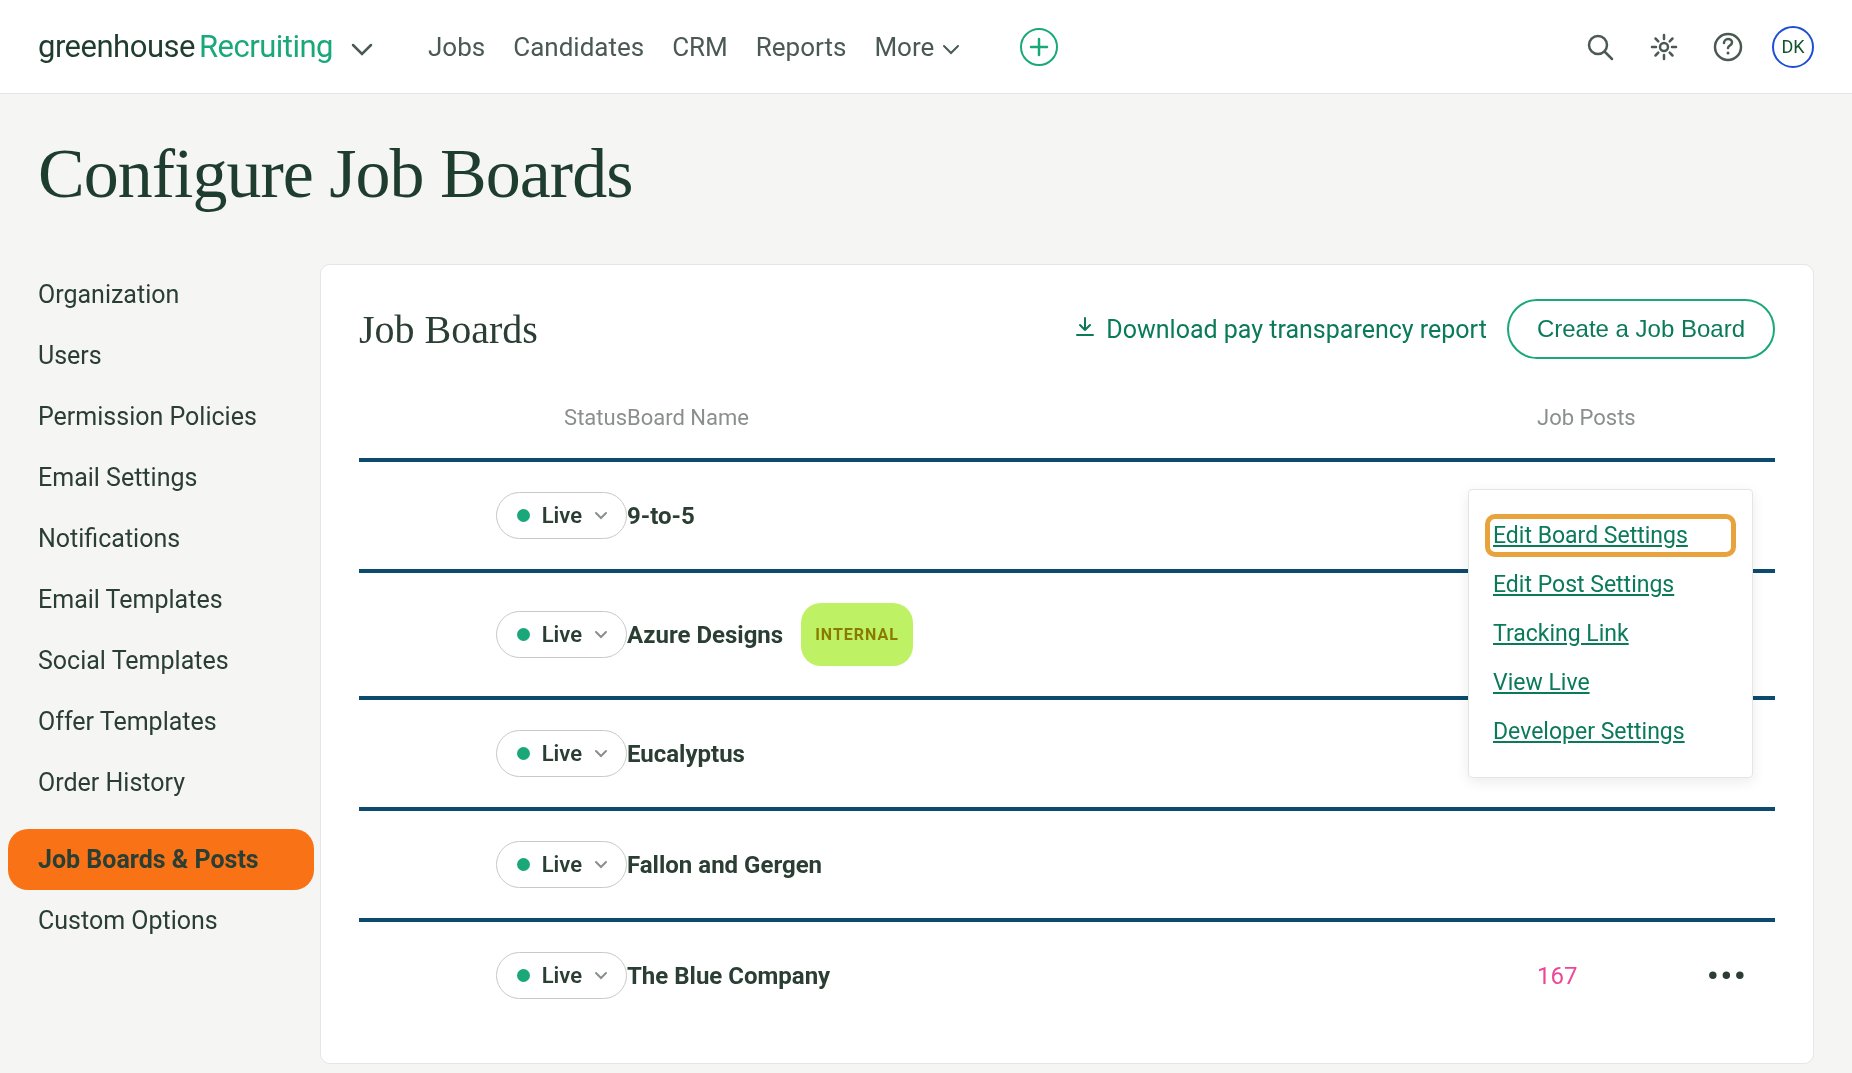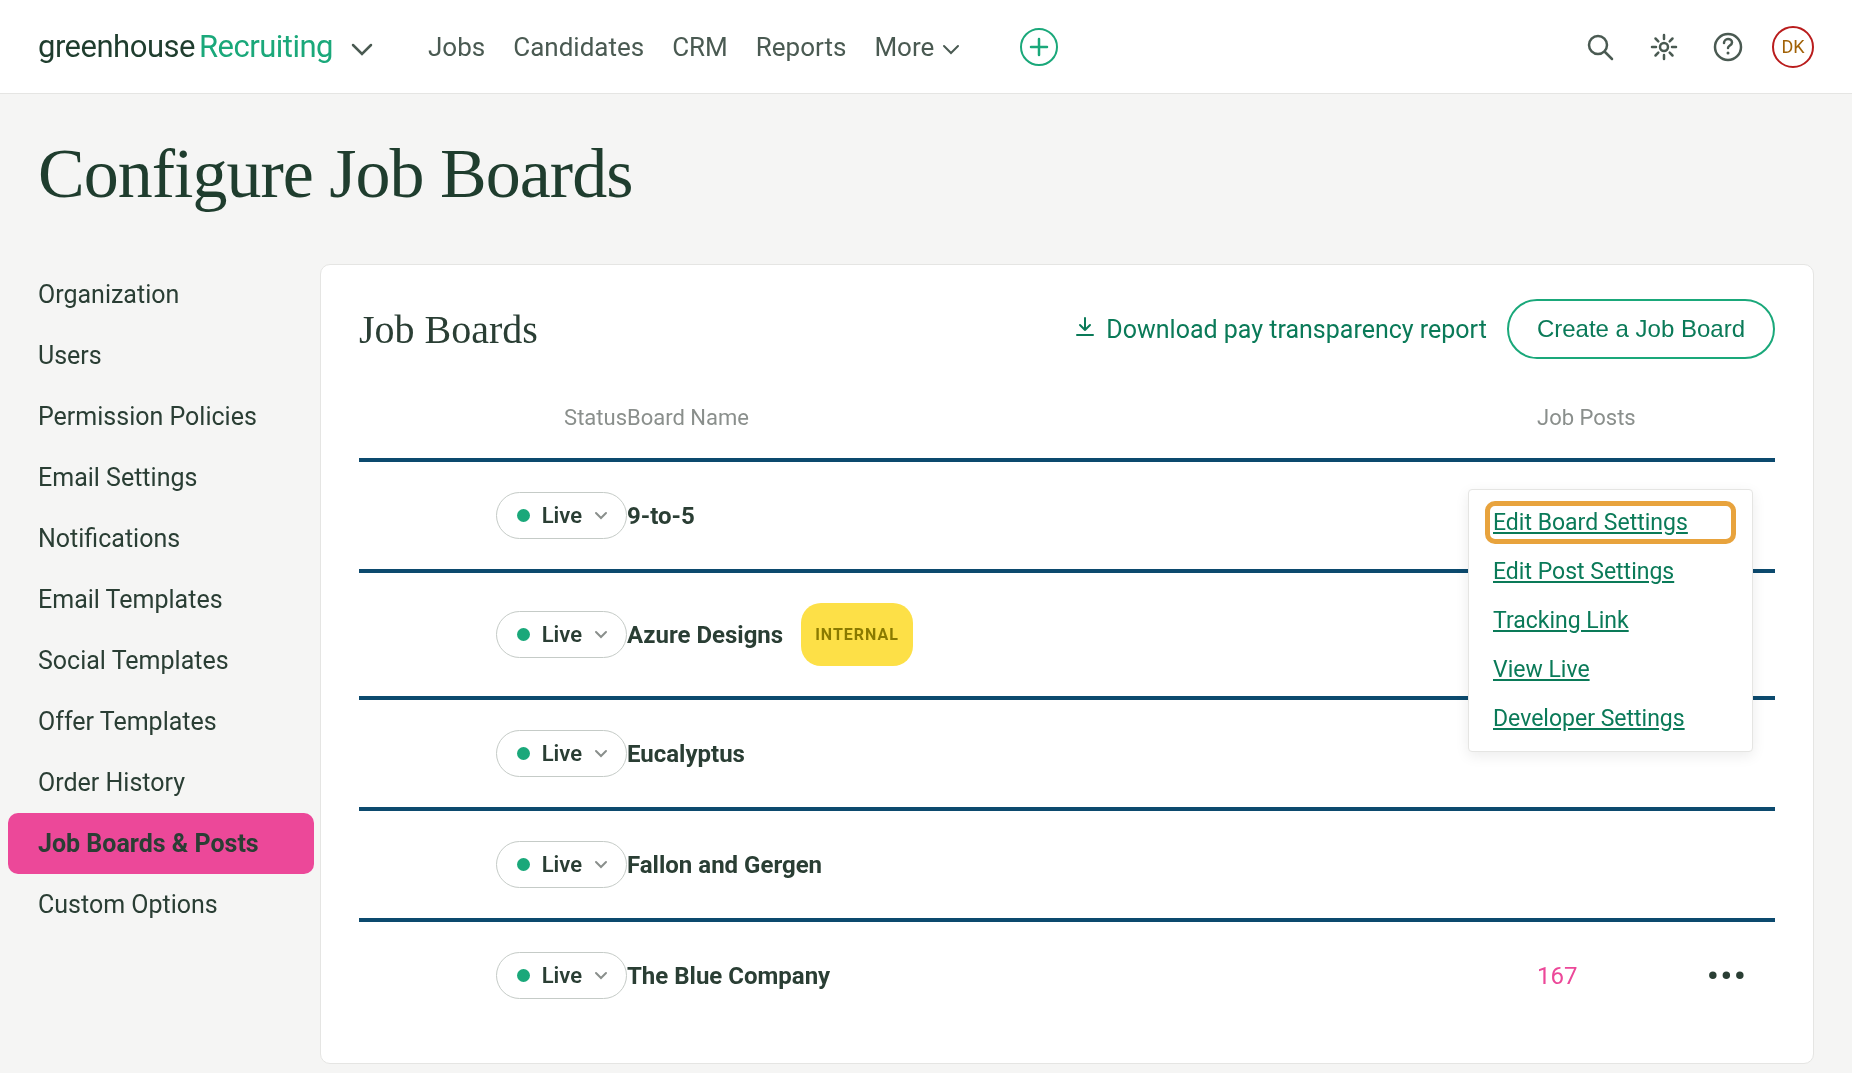--- a/index.html
+++ b/index.html
@@ -34,45 +34,46 @@
   width: 38px; height: 38px;
   border: 2.5px solid #1aa87a;
   border-radius: 50%;
   display: flex; align-items: center; justify-content: center;
   color: #1aa87a;
   cursor: pointer;
 }
 .nav-right { margin-left: auto; display: flex; align-items: center; gap: 24px; }
 .icon-btn { width: 40px; height: 40px; display: flex; align-items: center; justify-content: center; cursor: pointer; color: #4a5a52; }
 .avatar {
-  width: 42px; height: 42px; border: 2px solid #b91c1c; border-radius: 50%;
+  width: 42px; height: 42px; border: 2px solid #1d4ed8; border-radius: 50%;
   display: flex; align-items: center; justify-content: center;
-  font-size: 18px; color: #a16207; cursor: pointer;
+  font-size: 18px; color: #14532d; cursor: pointer;
 }
 .page-title {
   font-family: Georgia, "Times New Roman", serif;
   font-size: 70px;
   font-weight: 400;
   color: #1f3d2e;
   padding: 40px 38px 50px 38px;
   letter-spacing: -1px;
 }
 .layout { display: flex; padding: 0 38px 40px 0; }
 .sidebar { width: 320px; flex-shrink: 0; padding-left: 8px; }
 .sidebar-item {
   font-size: 25px;
   color: #2a3e34;
   padding: 16px 0 16px 30px;
   cursor: pointer;
 }
 .sidebar-item.active {
-  background: #ec4899;
-  border-radius: 10px;
+  background: #f97316;
+  border-radius: 20px;
   font-weight: 700;
   margin-right: 6px;
+  margin-top: 16px;
 }
 .main-panel {
   flex: 1;
   background: #fff;
   border: 1px solid #e5e5e3;
   border-radius: 10px;
   padding: 34px 38px;
   position: relative;
 }
 .panel-header { display: flex; align-items: center; margin-bottom: 46px; }
@@ -108,39 +109,39 @@
   display: inline-flex; align-items: center; gap: 12px;
   border: 1.5px solid #c5cbc7;
   border-radius: 30px;
   padding: 10px 18px 10px 20px;
   cursor: pointer;
 }
 .status-dot { width: 13px; height: 13px; background: #1aa87a; border-radius: 50%; }
 .status-text { font-size: 22px; font-weight: 600; color: #2a3e34; }
 .board-name { font-size: 24px; font-weight: 700; color: #2a3e34; display: flex; align-items: center; gap: 18px; text-align: center; }
 .internal-badge {
-  background: #fde047;
+  background: #bef264;
   color: #8a7a00;
   font-size: 16px;
   font-weight: 700;
   letter-spacing: 1px;
   padding: 22px 14px;
   border-radius: 20px;
 }
 .post-count { color: #ec4899; font-size: 24px; font-weight: 400; cursor: pointer; }
 .more-dots { cursor: pointer; color: #2a3e34; font-size: 32px; letter-spacing: 2px; font-weight: 700; }
 .dropdown {
   position: absolute;
   right: 60px;
   top: 224px;
   background: #fff;
   border: 1px solid #e5e5e3;
   box-shadow: 0 4px 14px rgba(0,0,0,0.08);
   border-radius: 4px;
-  padding: 19px 24px;
+  padding: 32px 24px;
   display: flex;
   flex-direction: column;
   gap: 22px;
   min-width: 285px;
 }
 .dropdown-item {
   color: #0a7a58;
   font-size: 23px;
   text-decoration: underline;
   cursor: pointer;

